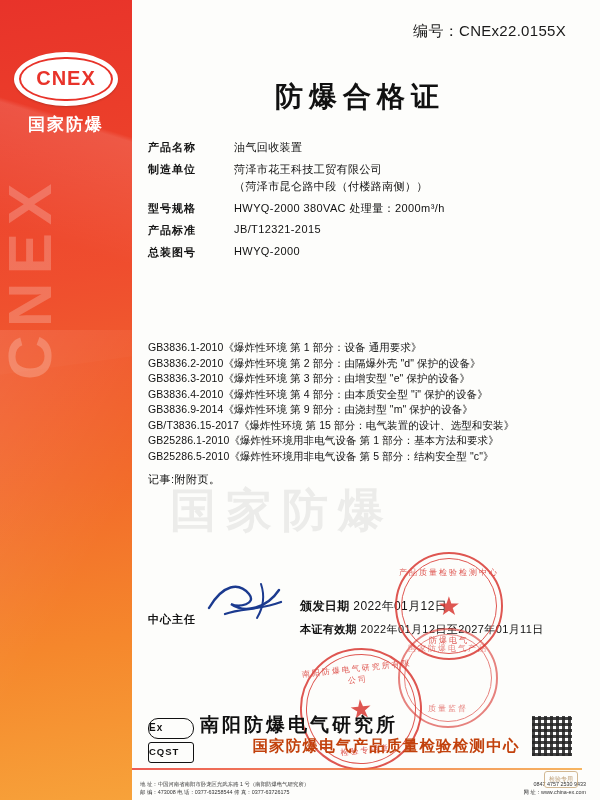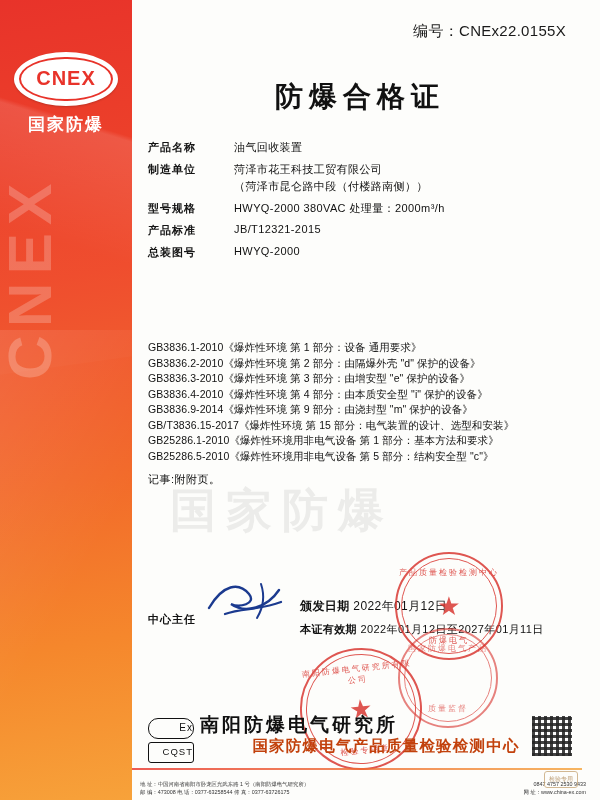--- a/index.html
+++ b/index.html
@@ -150,21 +150,21 @@
   .stamp-c { left:398px; top:628px; width:96px; height:96px; opacity:.6; }
   .stamp-txt-top { top:13px; }
   .stamp-txt-bot { bottom:12px; }
 
   
   .footer-logo {
     position:absolute; left:148px; top:718px; width:44px;
   }
   .ex-oval, .cqst-box {
     width:44px; height:19px; border:1.6px solid #111; border-radius:10px;
-    font-size:10px; font-weight:normal; text-align:right; line-height:18px;
+    font-size:10px; font-weight:bold; text-align:left; line-height:18px;
     letter-spacing:1px; color:#111;
   }
   .cqst-box { margin-top:3px; border-radius:3px; font-size:9.5px; }
   .org1 {
     position:absolute; left:200px; top:712px; width:380px;
     text-align:left; font-size:19px; font-weight:bold; letter-spacing:3px; color:#111;
   }
   .org2 {
     position:absolute; left:186px; top:736px; width:400px;
     text-align:center; font-size:15.5px; font-weight:bold; letter-spacing:1.2px; color:#c2410c;

